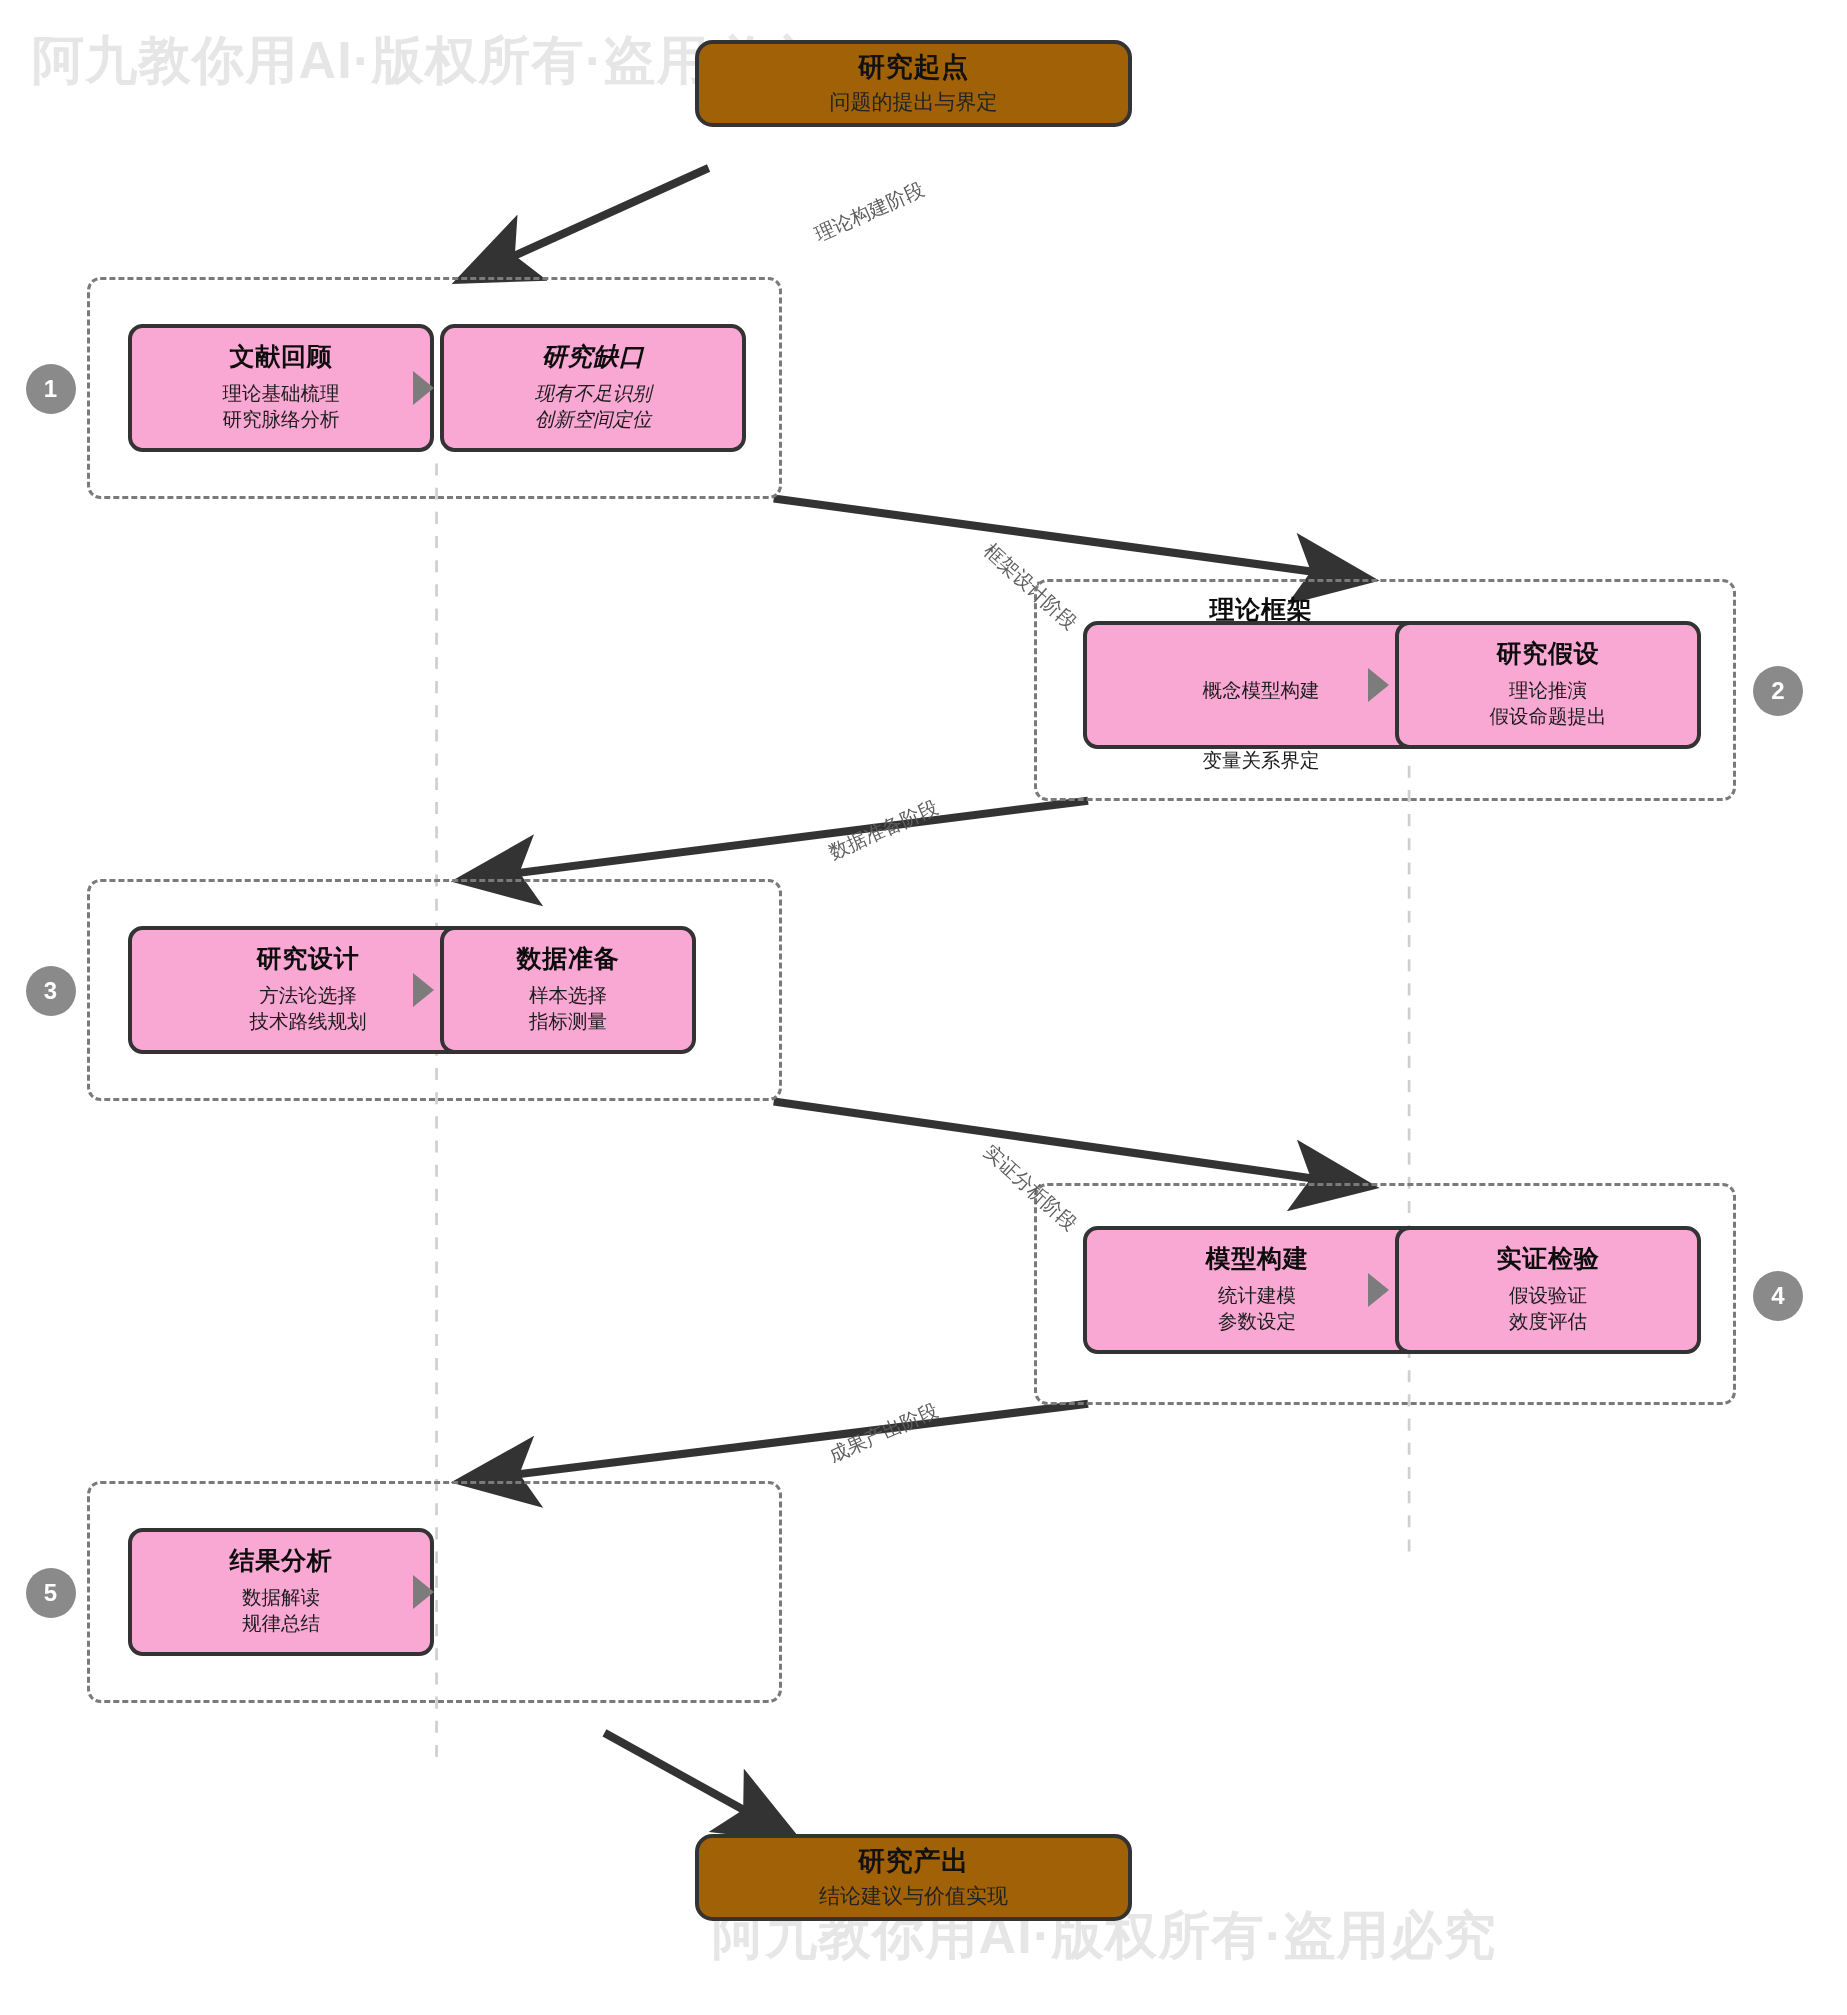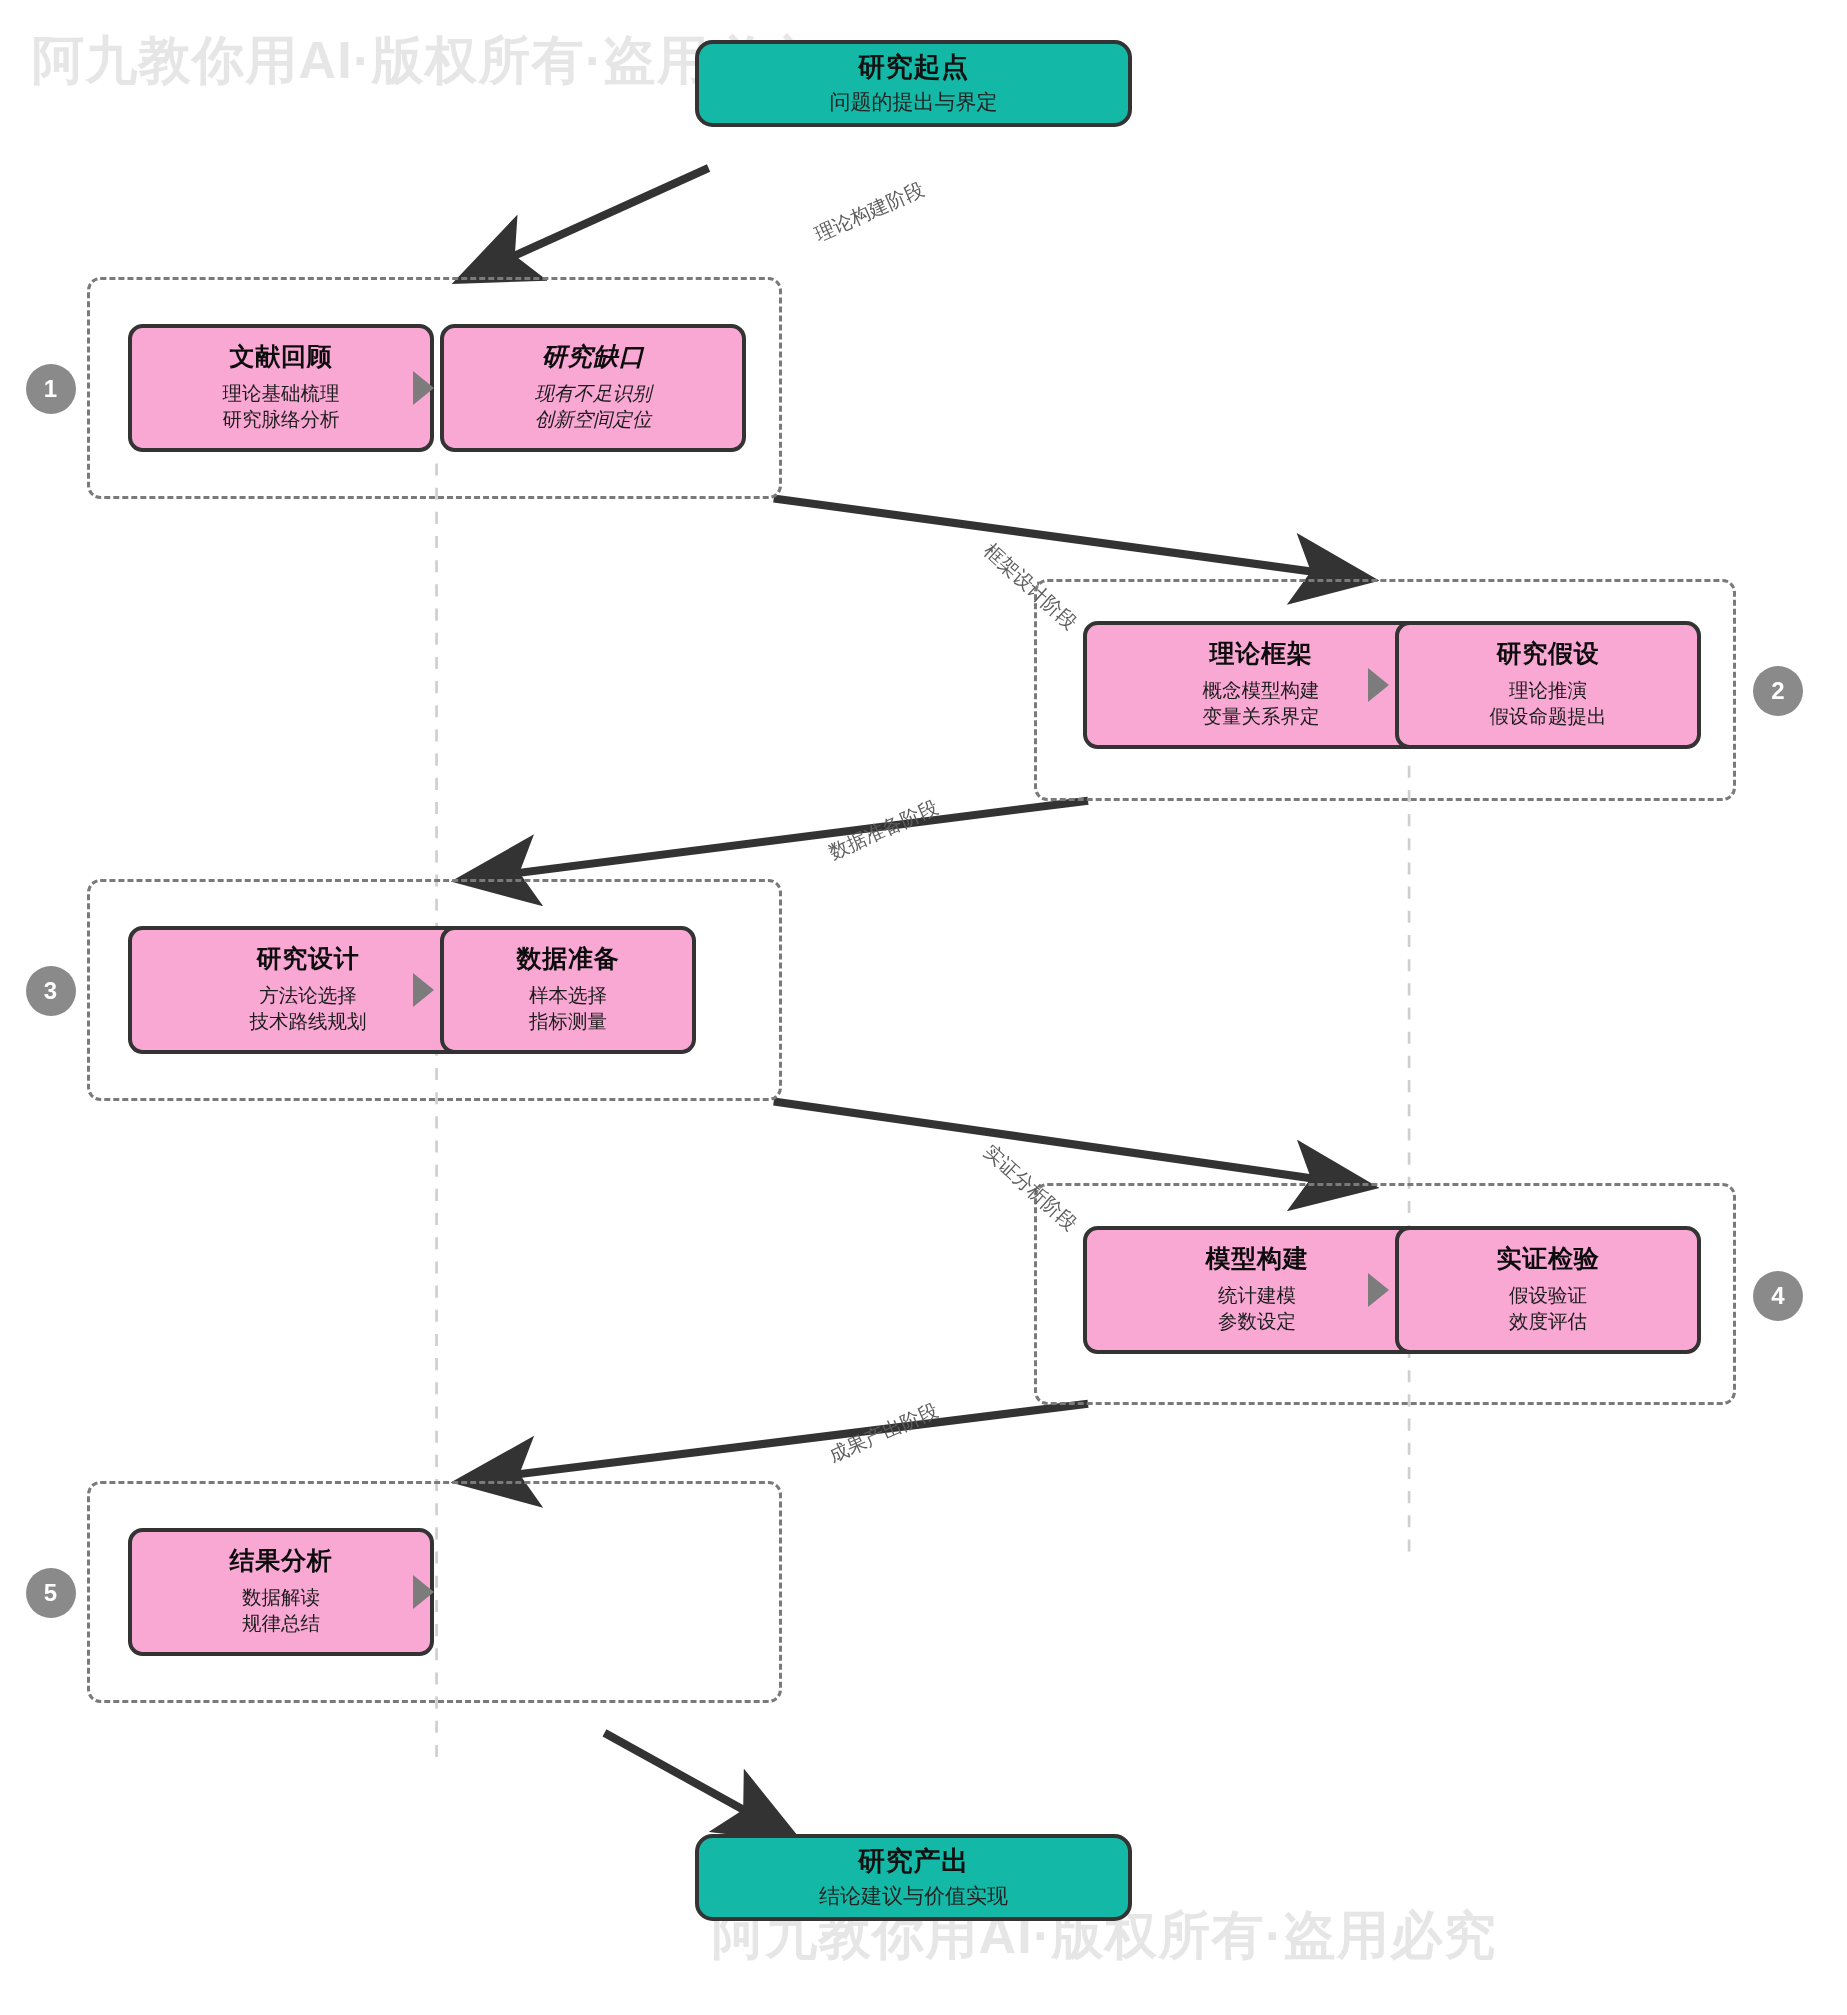--- a/index.html
+++ b/index.html
@@ -35,21 +35,21 @@
     width:1847px; height:2015px;
     pointer-events:none;
   }
 
   
   .terminal{
     position:absolute;
     box-sizing:border-box;
     border:4.7px solid #333333;
     border-radius:17.5px;
-    background:#14b8a6;
+    background:#a16207;
     display:flex;
     flex-direction:column;
     align-items:center;
     justify-content:center;
     z-index:5;
   }
   .terminal .t-title{
     font-size:27px;
     font-weight:700;
     color:#111111;
@@ -186,21 +186,21 @@
   <div class="card" style="left:440px; top:324px; width:306px; height:128px;font-style:italic;">
     <div class="c-title">研究缺口</div>
     <div class="c-line">现有不足识别</div>
     <div class="c-line">创新空间定位</div>
   </div>
 
   <div class="phase-label" style="left:987px; top:534px; transform:rotate(42deg);">框架设计阶段</div>
 
   <div class="phase" style="left:1034px; top:579px; width:702px; height:222px;"></div>
   <div class="badge" style="left:1753px; top:666px;">2</div>
-  <div class="card" style="left:1083px; top:621px; width:356px; height:128px;">
+  <div class="card" style="left:1083px; top:621px; width:356px; height:128px;gap:44px;">
     <div class="c-title">理论框架</div>
     <div class="c-line">概念模型构建</div>
     <div class="c-line">变量关系界定</div>
   </div>
   <div class="inner-arrow" style="left:1368px; top:668px;"></div>
   <div class="card" style="left:1395px; top:621px; width:306px; height:128px;">
     <div class="c-title">研究假设</div>
     <div class="c-line">理论推演</div>
     <div class="c-line">假设命题提出</div>
   </div>

